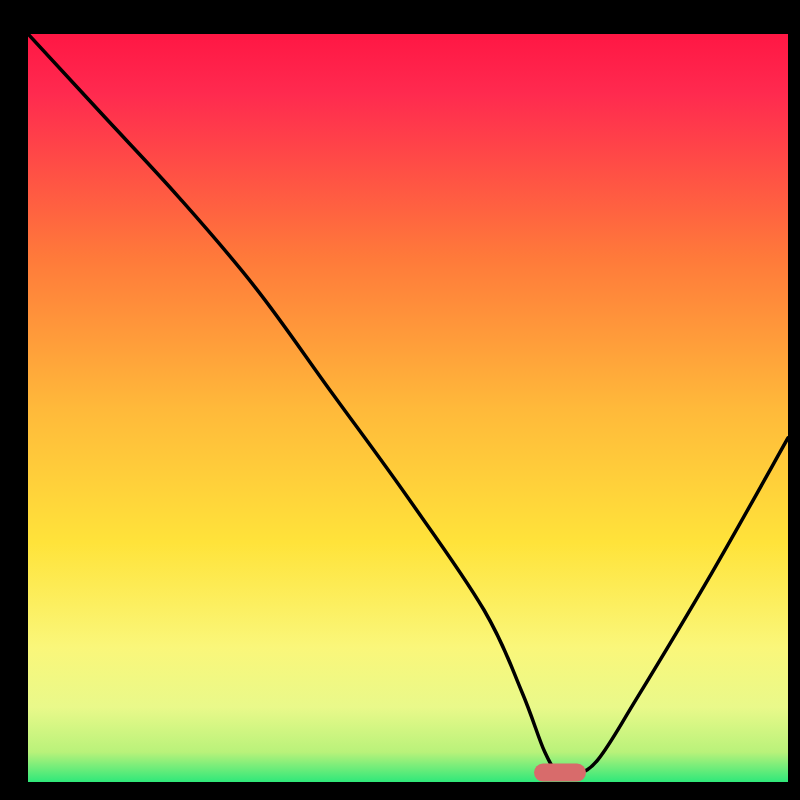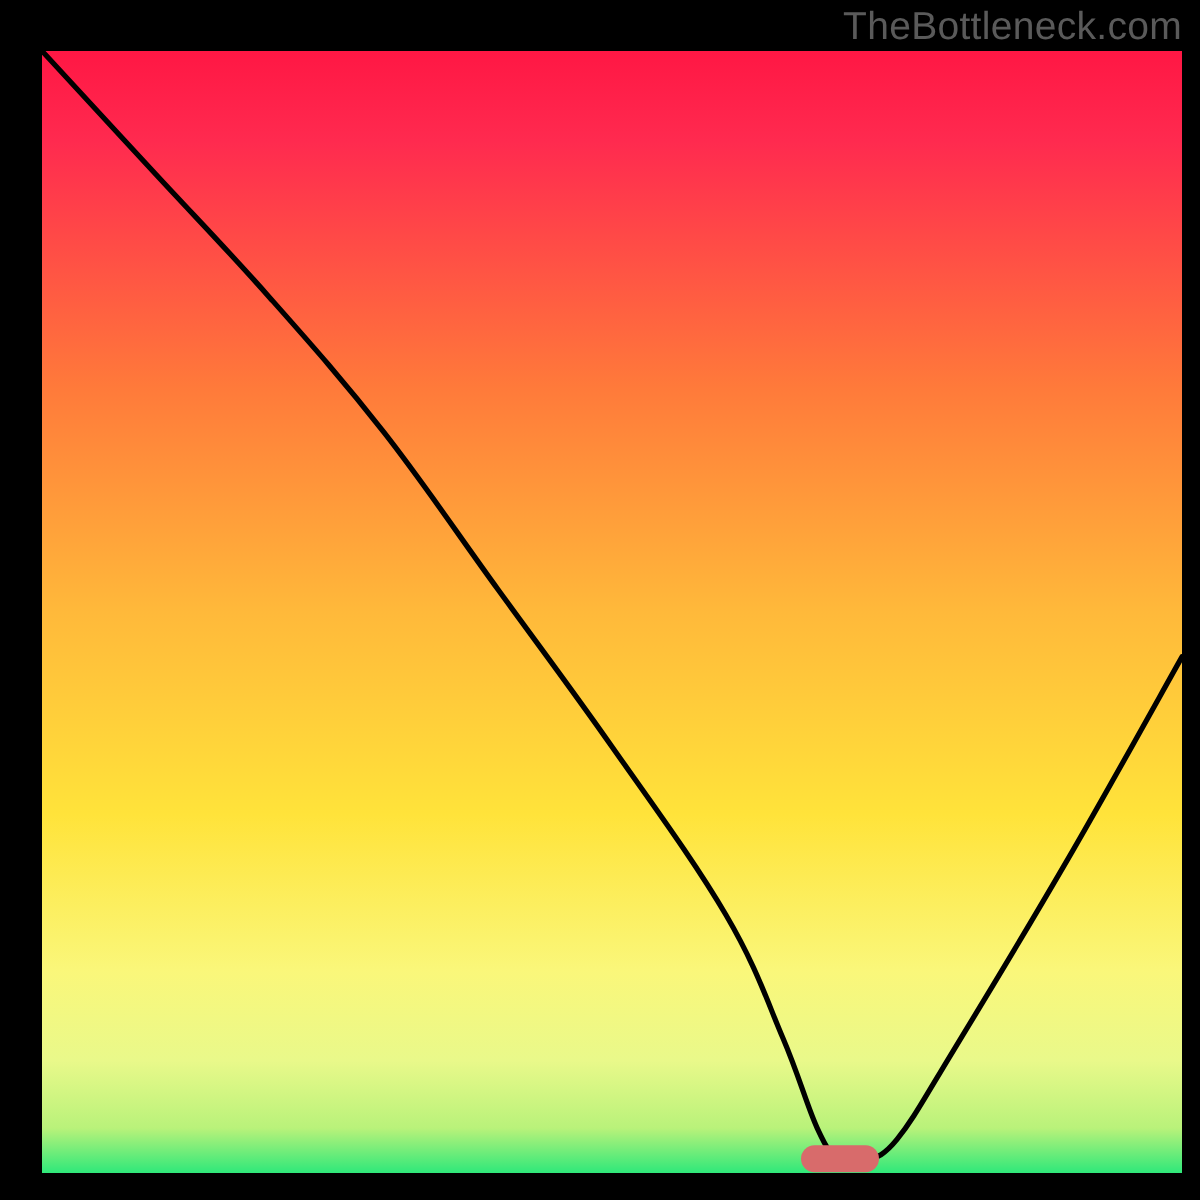--- a/index.html
+++ b/index.html
@@ -31,21 +31,20 @@
     left: 0;
     top: 0;
     width: 800px;
     height: 800px;
   }
 </style>
 </head>
 <body>
 
 <div class="frame">
-  <div class="watermark">TheBottleneck.com</div>
 
   <svg class="plot" viewBox="0 0 800 800">
     <defs>
       <linearGradient id="bg-grad" x1="0" y1="0" x2="0" y2="1">
           <stop offset="0%" stop-color="#ff1744"></stop>
           <stop offset="8%" stop-color="#ff2a4f"></stop>
           <stop offset="30%" stop-color="#ff7a3a"></stop>
           <stop offset="50%" stop-color="#ffb93a"></stop>
           <stop offset="68%" stop-color="#ffe33a"></stop>
           <stop offset="82%" stop-color="#faf77a"></stop>

